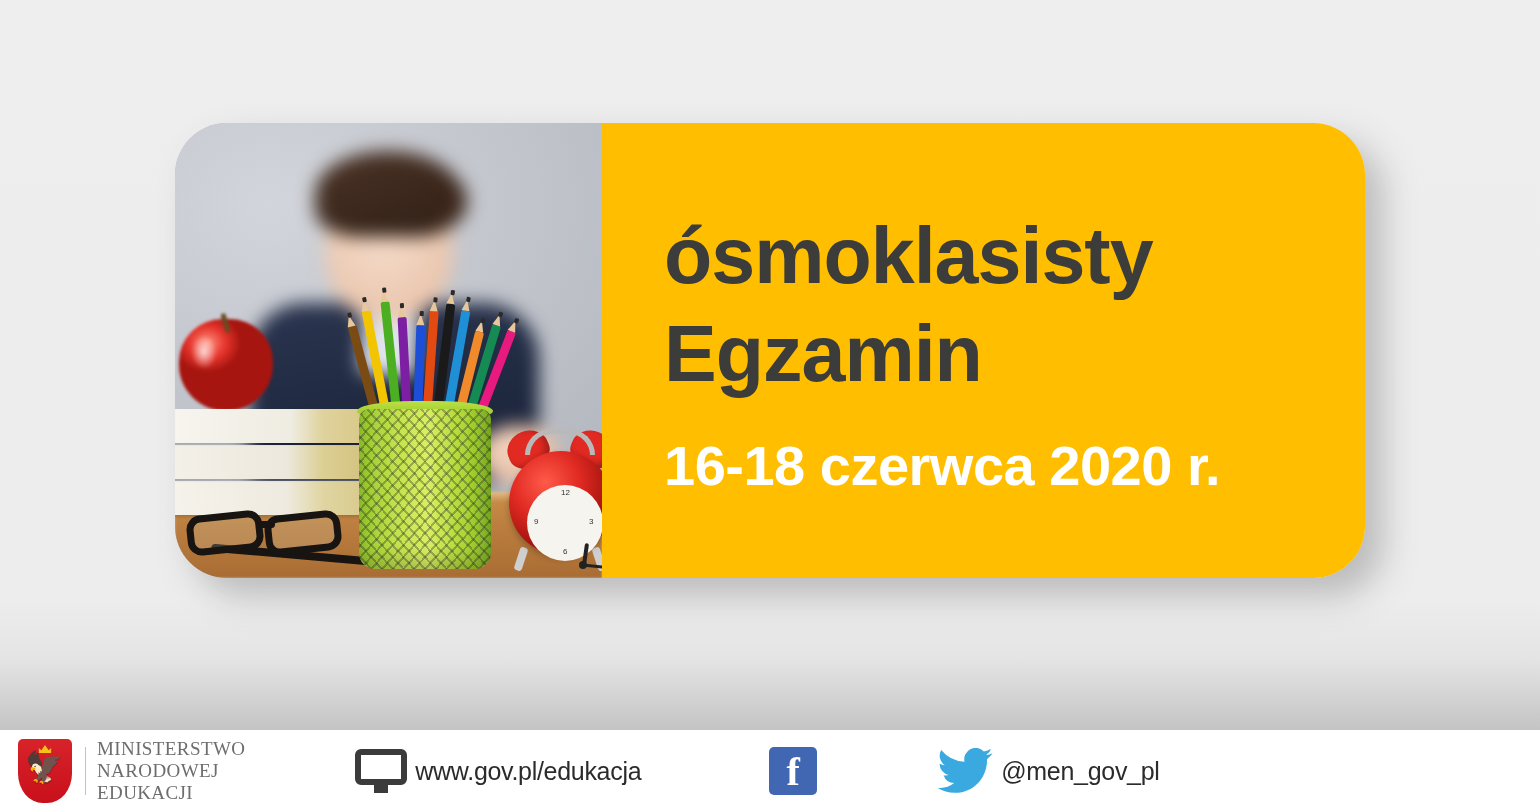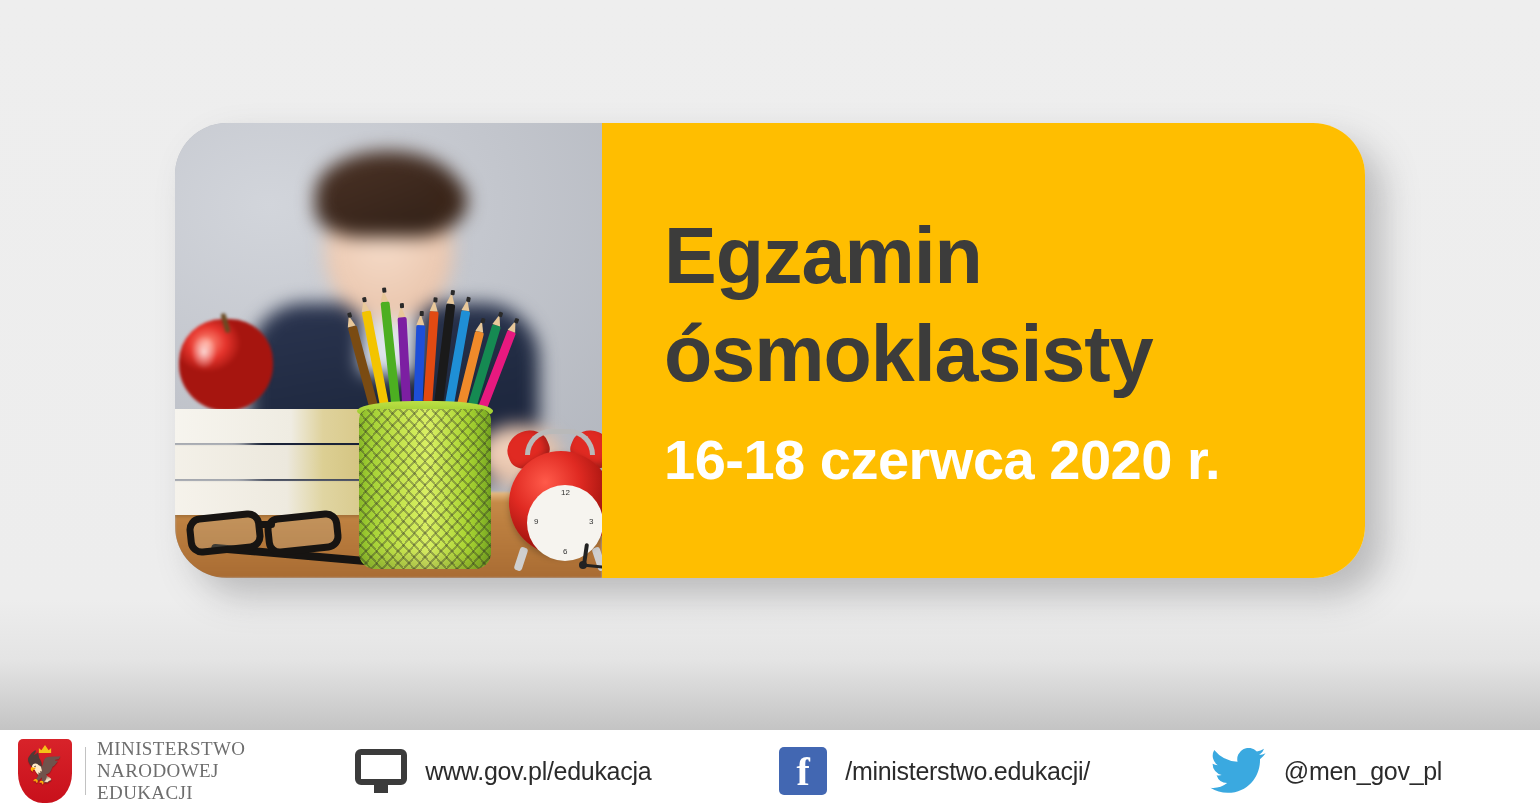--- a/index.html
+++ b/index.html
@@ -198,21 +198,21 @@
     font-weight:bold;
     font-size:79px;
     line-height:1.24;
     letter-spacing:-1px;
   }
   .subtitle {
     color:#ffffff;
     font-weight:bold;
     font-size:56px;
     letter-spacing:-.5px;
-    margin-top:24px;
+    margin-top:30px;
   }
 
   
   #footer {
     position:absolute; left:0; right:0; top:730px; height:82px;
     background:#ffffff;
     display:flex; align-items:center;
   }
   .brand { display:flex; align-items:center; margin-left:18px; }
   .emblem { width:54px; height:64px; position:relative; }
@@ -234,21 +234,21 @@
   .brand-rule { width:1px; height:48px; background:#c2c2c2; margin:0 11px 0 13px; }
   .brand-text {
     font-family:"Liberation Serif", serif;
     color:#6d6d6d; font-size:19px; line-height:1.17;
     letter-spacing:.4px;
   }
 
   .link { display:flex; align-items:center; }
   .link .label {
     font-family:"Liberation Sans", sans-serif;
-    font-size:25px; color:#2b2b2b; margin-left:18px; letter-spacing:-.3px;
+    font-size:25px; color:#2b2b2b; margin-left:8px; letter-spacing:-.3px;
   }
   .sp-a { width:110px; } .sp-b { width:128px; } .sp-c { width:120px; }
 
   
   .ico-monitor { width:52px; height:44px; position:relative; }
   .ico-monitor .screen {
     position:absolute; left:0; top:0; width:52px; height:36px;
     border:6px solid #3b3b3b; border-radius:6px; background:#fff;
   }
   .ico-monitor .neck {
@@ -340,22 +340,22 @@
             <div class="hand-h"></div>
               <div class="hand-m"></div>
               <div class="pivot"></div>
           </div>
         </div>
       </div>
     </div>
 
     <div class="yellow">
       <div class="title">
+        <div>ósmoklasisty</div>
         <div>Egzamin</div>
-        <div>ósmoklasisty</div>
       </div>
       <div class="subtitle">16-18 czerwca 2020 r.</div>
     </div>
   </div>
 
   <div id="footer">
 
     <div class="brand">
       <div class="emblem">
         <div class="shield"></div>
@@ -379,21 +379,20 @@
       </span>
       <span class="label">www.gov.pl/edukacja</span>
     </div>
 
     <div class="sp-b"></div>
 
     <div class="link">
       <span class="ico-fb">
           <span class="f">f</span>
         </span>
-      <span class="label">/ministerstwo.edukacji/</span>
     </div>
 
     <div class="sp-c"></div>
 
     <div class="link">
       <span class="ico-tw">
         <svg viewBox="0 0 24 20" width="56" height="46" aria-hidden="true">
           <path fill="#3aa9e0" d="M24 2.3a9.8 9.8 0 0 1-2.83.78A4.94 4.94 0 0 0 23.34.36a9.86 9.86 0 0 1-3.13 1.2A4.92 4.92 0 0 0 11.8 6.03 13.97 13.97 0 0 1 1.67.9a4.92 4.92 0 0 0 1.52 6.57A4.9 4.9 0 0 1 .96 6.86v.06a4.92 4.92 0 0 0 3.95 4.83 4.96 4.96 0 0 1-2.22.08 4.93 4.93 0 0 0 4.6 3.42A9.88 9.88 0 0 1 0 17.3a13.94 13.94 0 0 0 7.55 2.21c9.06 0 14.01-7.5 14.01-14.01 0-.21 0-.42-.01-.64A10 10 0 0 0 24 2.3z"></path>
         </svg>
       </span>

